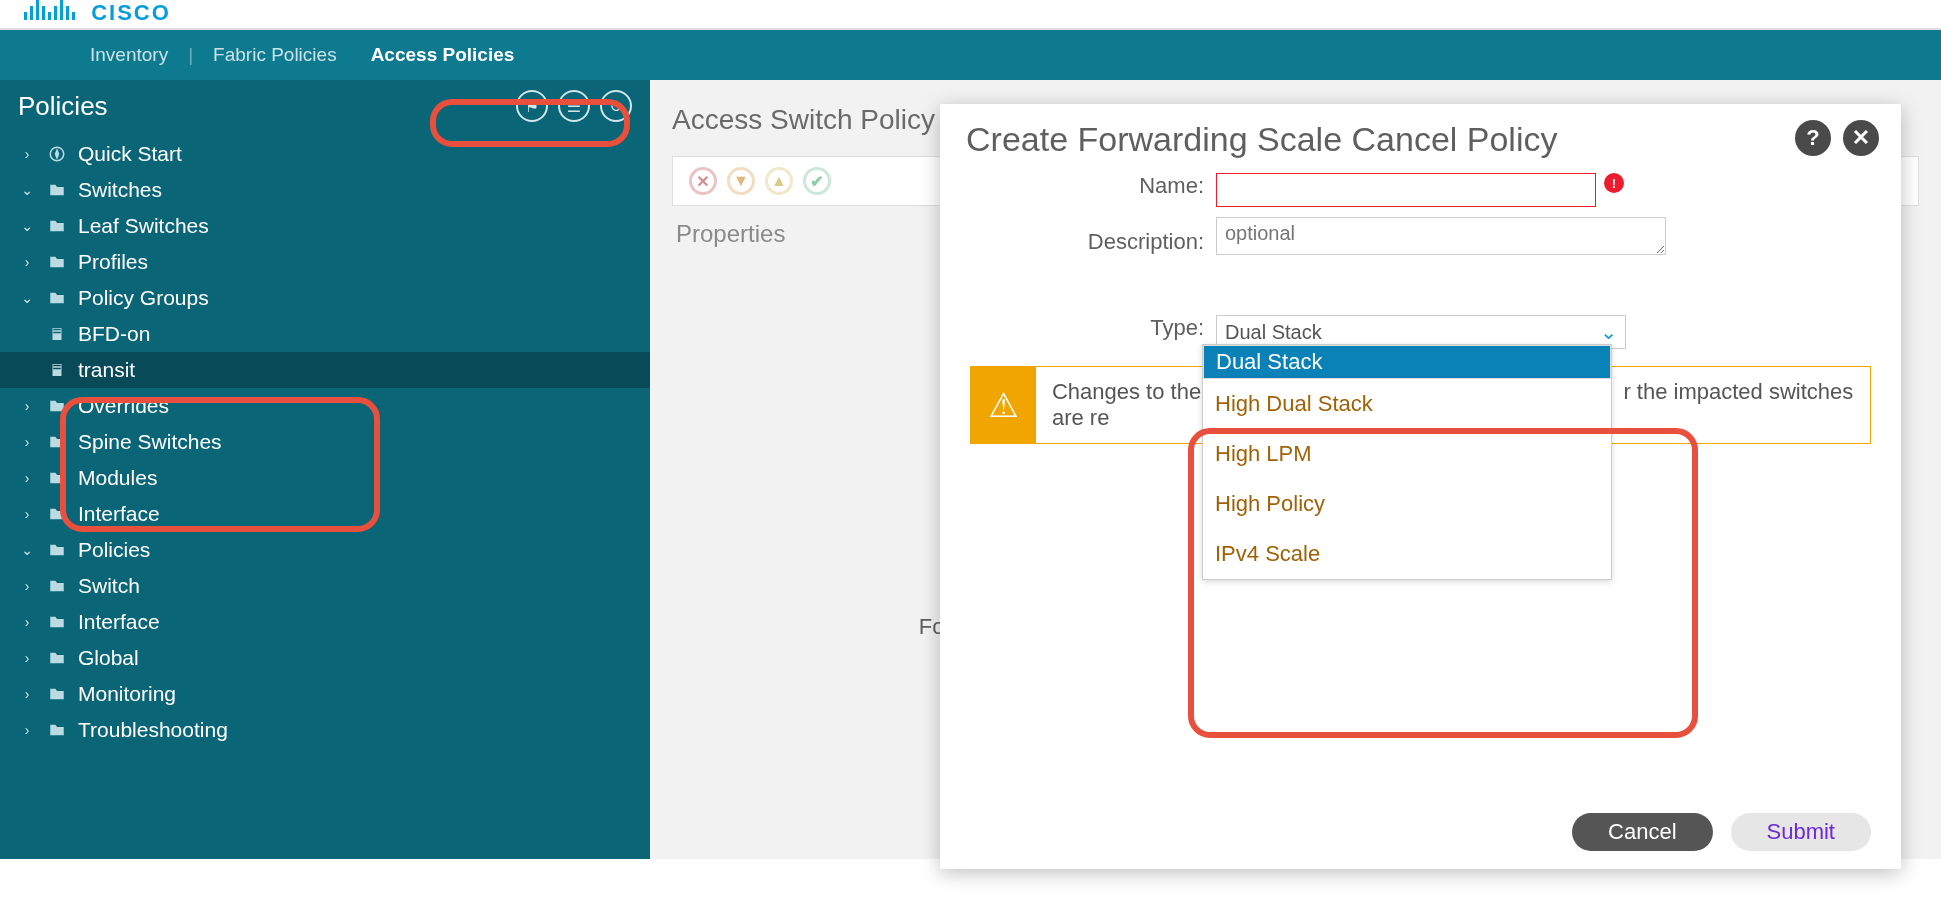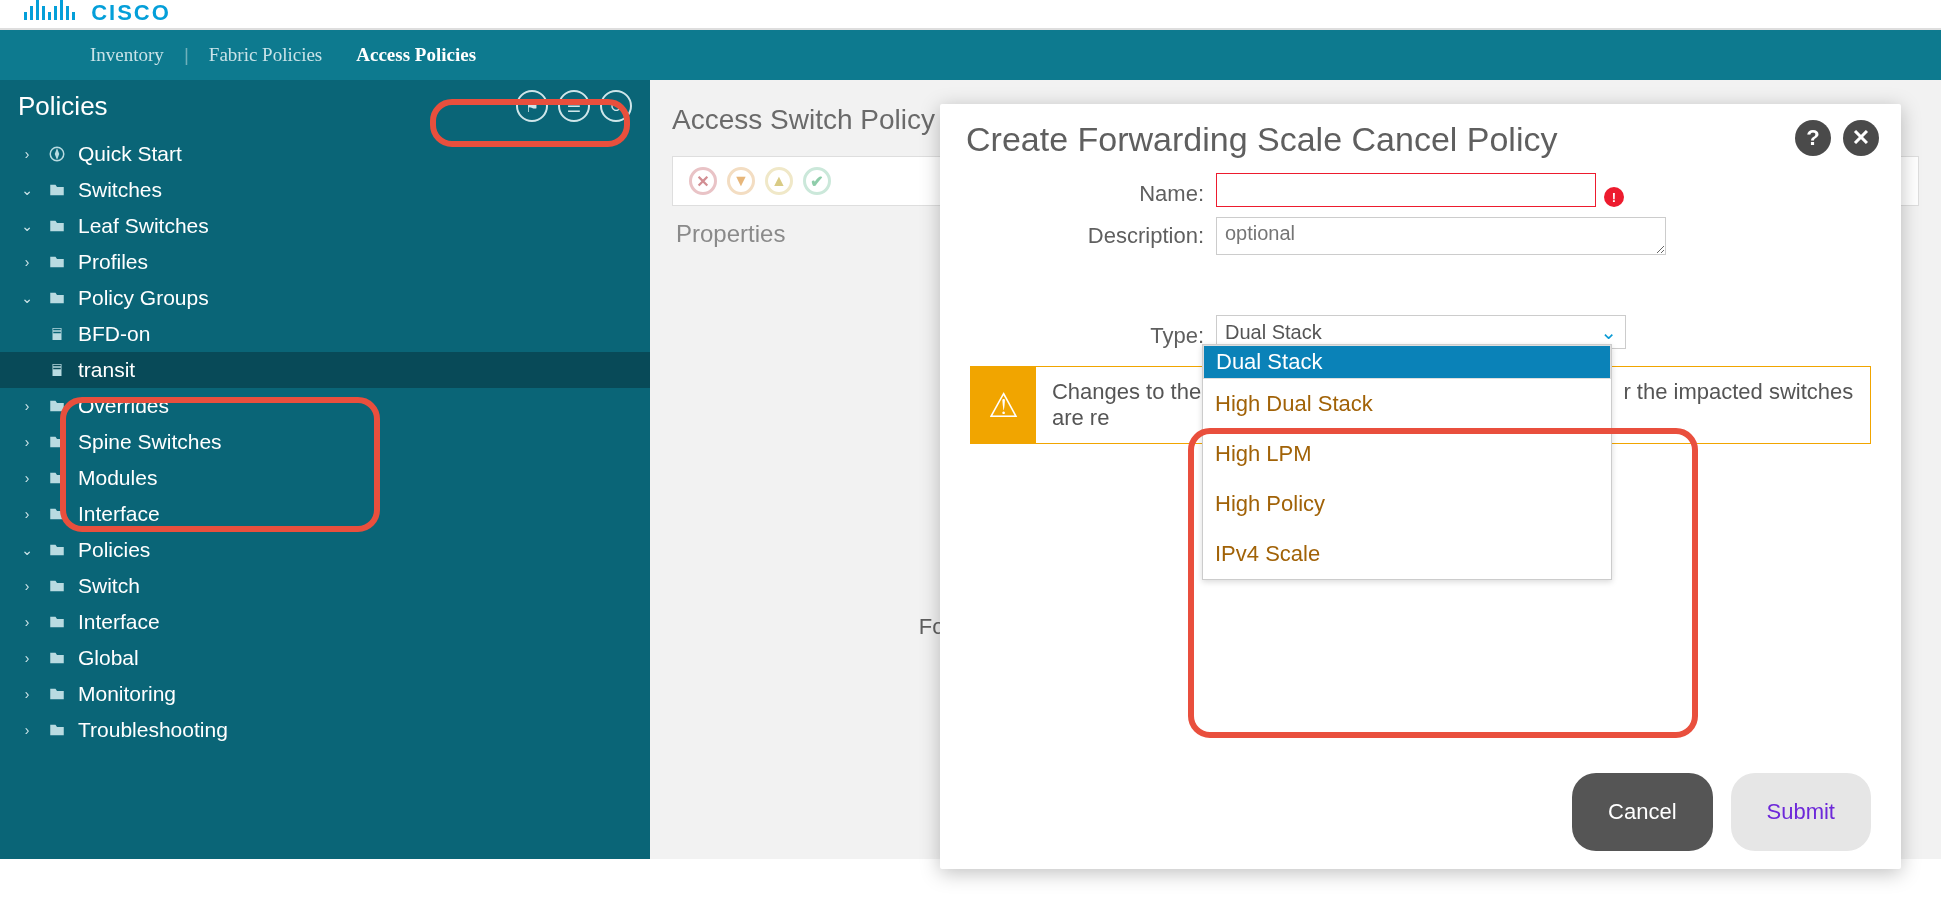--- a/index.html
+++ b/index.html
@@ -32,21 +32,21 @@
   .logo-bars span:nth-child(7){height:20px;} .logo-bars span:nth-child(8){height:14px;}
   .logo-bars span:nth-child(9){height:8px;}
 
   
   .main-nav { display:flex; height:64px; background:#fff; border-bottom:0; padding:0 18px; }
   .main-nav .tab { padding:0 28px; display:flex; align-items:center; font-size:24px; color:#7a7a7a; cursor:pointer;}
   .main-nav .tab.active { background:var(--cisco-teal); color:#fff; }
 
   
   .sub-nav { background:var(--cisco-teal); height:50px; display:flex; align-items:center; padding-left:90px; gap:20px; color:#fff; font-size:19px;}
-  .sub-nav .item { cursor:pointer; color:#c9e3e8; font-weight:normal;font-family:Liberation Serif, serif;}
+  .sub-nav .item { cursor:pointer; color:#c9e3e8; font-weight:normal;}
   .sub-nav .sep { color:#6fb0bb; }
   .sub-nav .item.active { font-weight:bold; color:#fff; padding:6px 14px;}
 
   
   .content { display:flex; height:calc(100% - 144px); }
 
   
   .sidebar { width:650px; background:var(--cisco-teal-dark); color:#fff; overflow:auto; }
   .sidebar-header { display:flex; align-items:center; justify-content:space-between; padding:10px 18px; color:#fff; font-size:26px;}
   .sidebar-header .icons { display:flex; gap:10px; }
@@ -75,35 +75,35 @@
   .sel { display:flex; align-items:center; border:1px solid var(--border-grey); background:#fff; height:34px;}
   .sel input { border:none; outline:none; flex:1; font-size:20px; color:#888; padding:0 10px;}
   .sel .dd { width:28px; border-left:1px solid var(--border-grey); display:flex; align-items:center; justify-content:center; color:#888;}
   .link-ic { width:28px; height:28px; background:#0a9ad4; color:#fff; display:flex; align-items:center; justify-content:center; border-radius:3px; margin-left:10px;}
 
   
   .modal { position:absolute; top:24px; left:290px; right:40px; bottom:-10px; background:#fff; box-shadow:0 4px 20px rgba(0,0,0,.25); border-radius:2px; padding:16px 26px; }
   .modal h2 { font-weight:normal; font-size:34px; color:#5f5f5f; margin:0 0 14px 0;}
   .modal .m-icons { position:absolute; top:16px; right:22px; display:flex; gap:12px;}
   .m-circ{ width:36px;height:36px;border-radius:50%;background:#4a4a4a;color:#fff;display:flex;align-items:center;justify-content:center;font-size:22px;font-weight:bold;cursor:pointer;}
-  .m-row{ display:flex; align-items:flex-end; margin:10px 0;}
+  .m-row{ display:flex; align-items:flex-start; margin:10px 0;}
   .m-row label{ flex:0 0 250px; text-align:right; padding-right:12px; font-size:22px; color:#5f5f5f;}
   .m-text{ width:380px; height:34px; border:1px solid var(--red); outline:none; padding:0 8px;}
   .m-err{ width:20px;height:20px;border-radius:50%;background:var(--red);color:#fff;font-size:13px;display:flex;align-items:center;justify-content:center;margin-left:8px;font-weight:bold;}
   .m-ta { width:450px; height:38px; border:1px solid #ccc; padding:4px 8px; font-size:20px; color:#888;}
   .m-select{ width:410px; border:1px solid #ccc; height:34px; display:flex; align-items:center; justify-content:space-between; padding:0 8px; font-size:20px; color:#555;}
   .m-select .caret{ color:#0a9ad4; }
   .dropdown { position:absolute; width:410px; border:1px solid #ccc; background:#fff; box-shadow:0 2px 6px rgba(0,0,0,.15);}
   .dropdown .opt{ padding:12px 12px; font-size:22px; color:#a16207; cursor:pointer;}
   .dropdown .opt.sel{ background:#0a82b8; color:#fff;}
   .warn-banner{ position:absolute; left:30px; right:30px; background:#fff; border:1px solid #f1a500; display:flex; align-items:center;}
   .warn-banner .wicon{ width:70px; align-self:stretch; background:var(--orange); color:#fff; display:flex; align-items:center; justify-content:center; font-size:34px;}
   .warn-banner .wtext{ padding:12px 16px; font-size:22px; color:#555;}
   .m-buttons{ position:absolute; right:30px; bottom:18px; display:flex; gap:18px;}
-  .btn{ padding:26px 36px; border-radius:24px; font-size:22px; border:none; cursor:pointer;}
+  .btn{ padding:6px 36px; border-radius:24px; font-size:22px; border:none; cursor:pointer;}
   .btn-cancel{ background:#555; color:#fff;}
   .btn-submit{ background:#e6e6e6; color:#6d28d9; cursor:not-allowed;}
 
   
   .hl { position:absolute; border:6px solid var(--highlight-red); border-radius:22px; pointer-events:none;}
 </style>
 </head>
 <body>
 
 <div class="app">
@@ -373,21 +373,21 @@
         <div class="m-icons">
           <div class="m-circ">?</div>
           <div class="m-circ">✕</div>
         </div>
 
         <div class="m-row">
           <label>Name:</label>
           <input class="m-text" style="">
           <span class="m-err">!</span>
         </div>
-        <div class="m-row" style="align-items:center;">
+        <div class="m-row" style="align-items:flex-end;">
           <label>Description:</label>
           <textarea class="m-ta" placeholder="optional" style=""></textarea>
         </div>
         <div class="m-row" style="margin-top:60px;">
           <label>Type:</label>
           <div class="m-select">
             <span>Dual Stack</span>
             <span class="caret">⌄</span>
           </div>
         </div>

